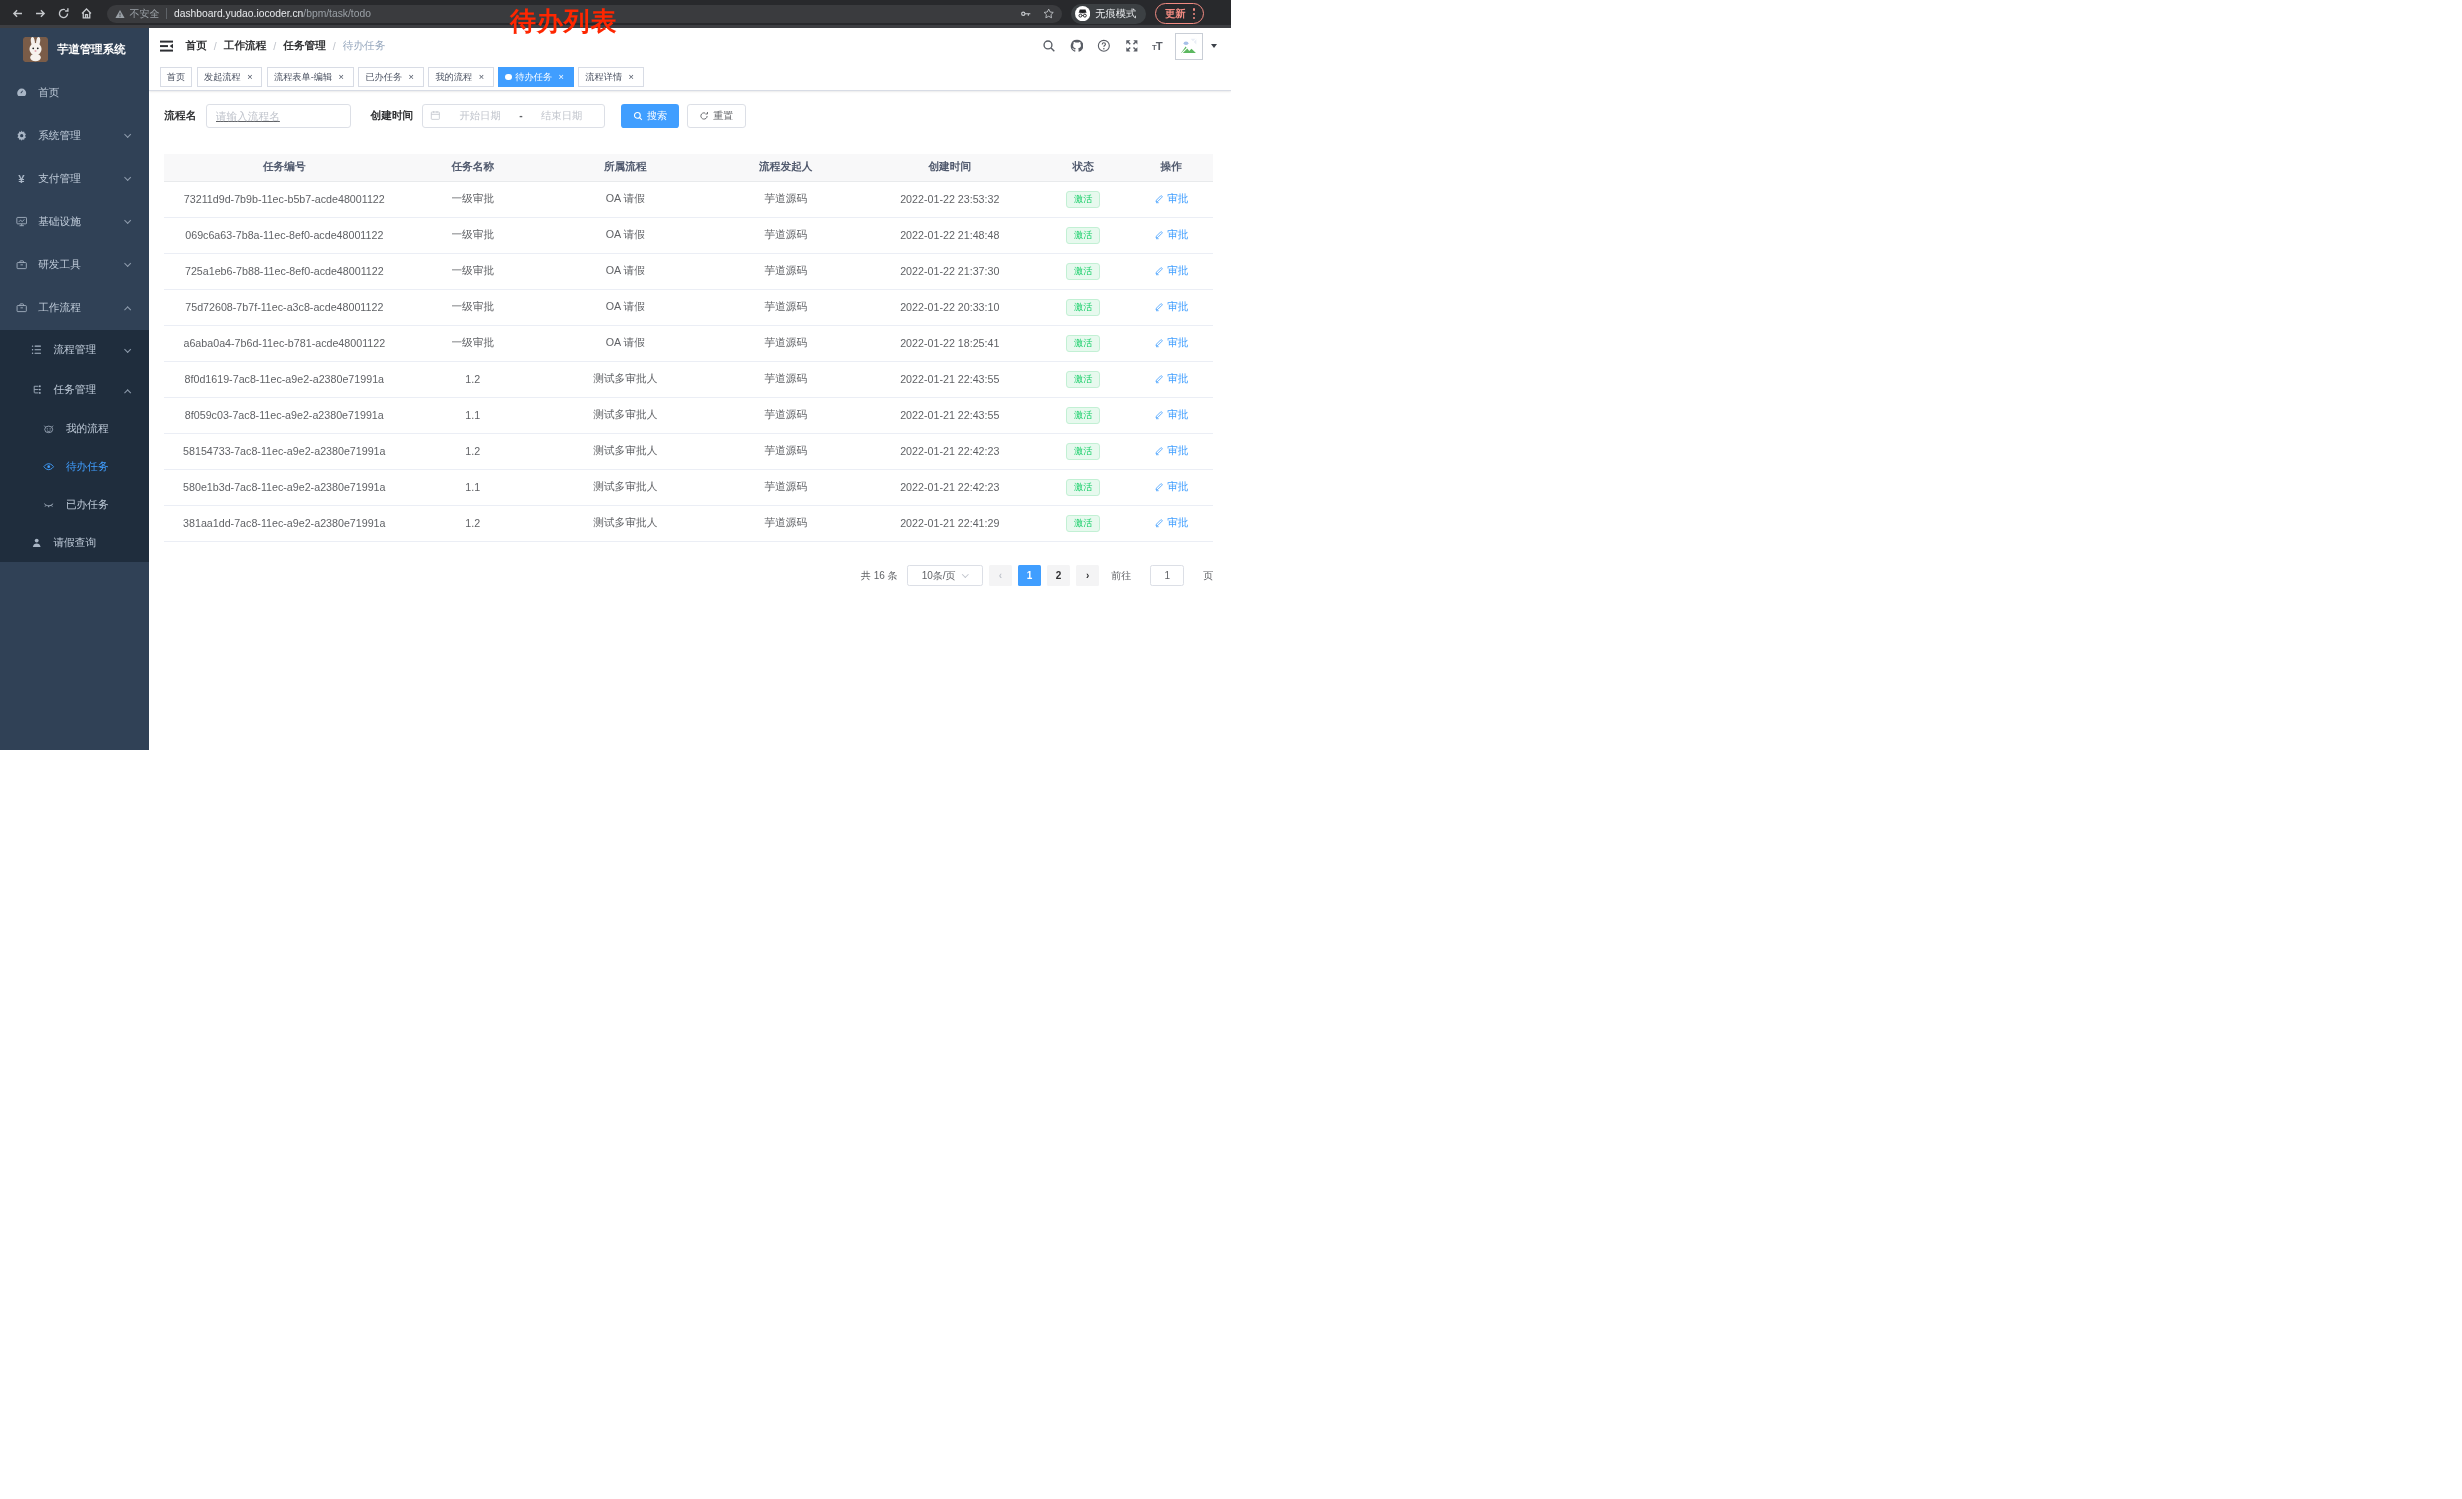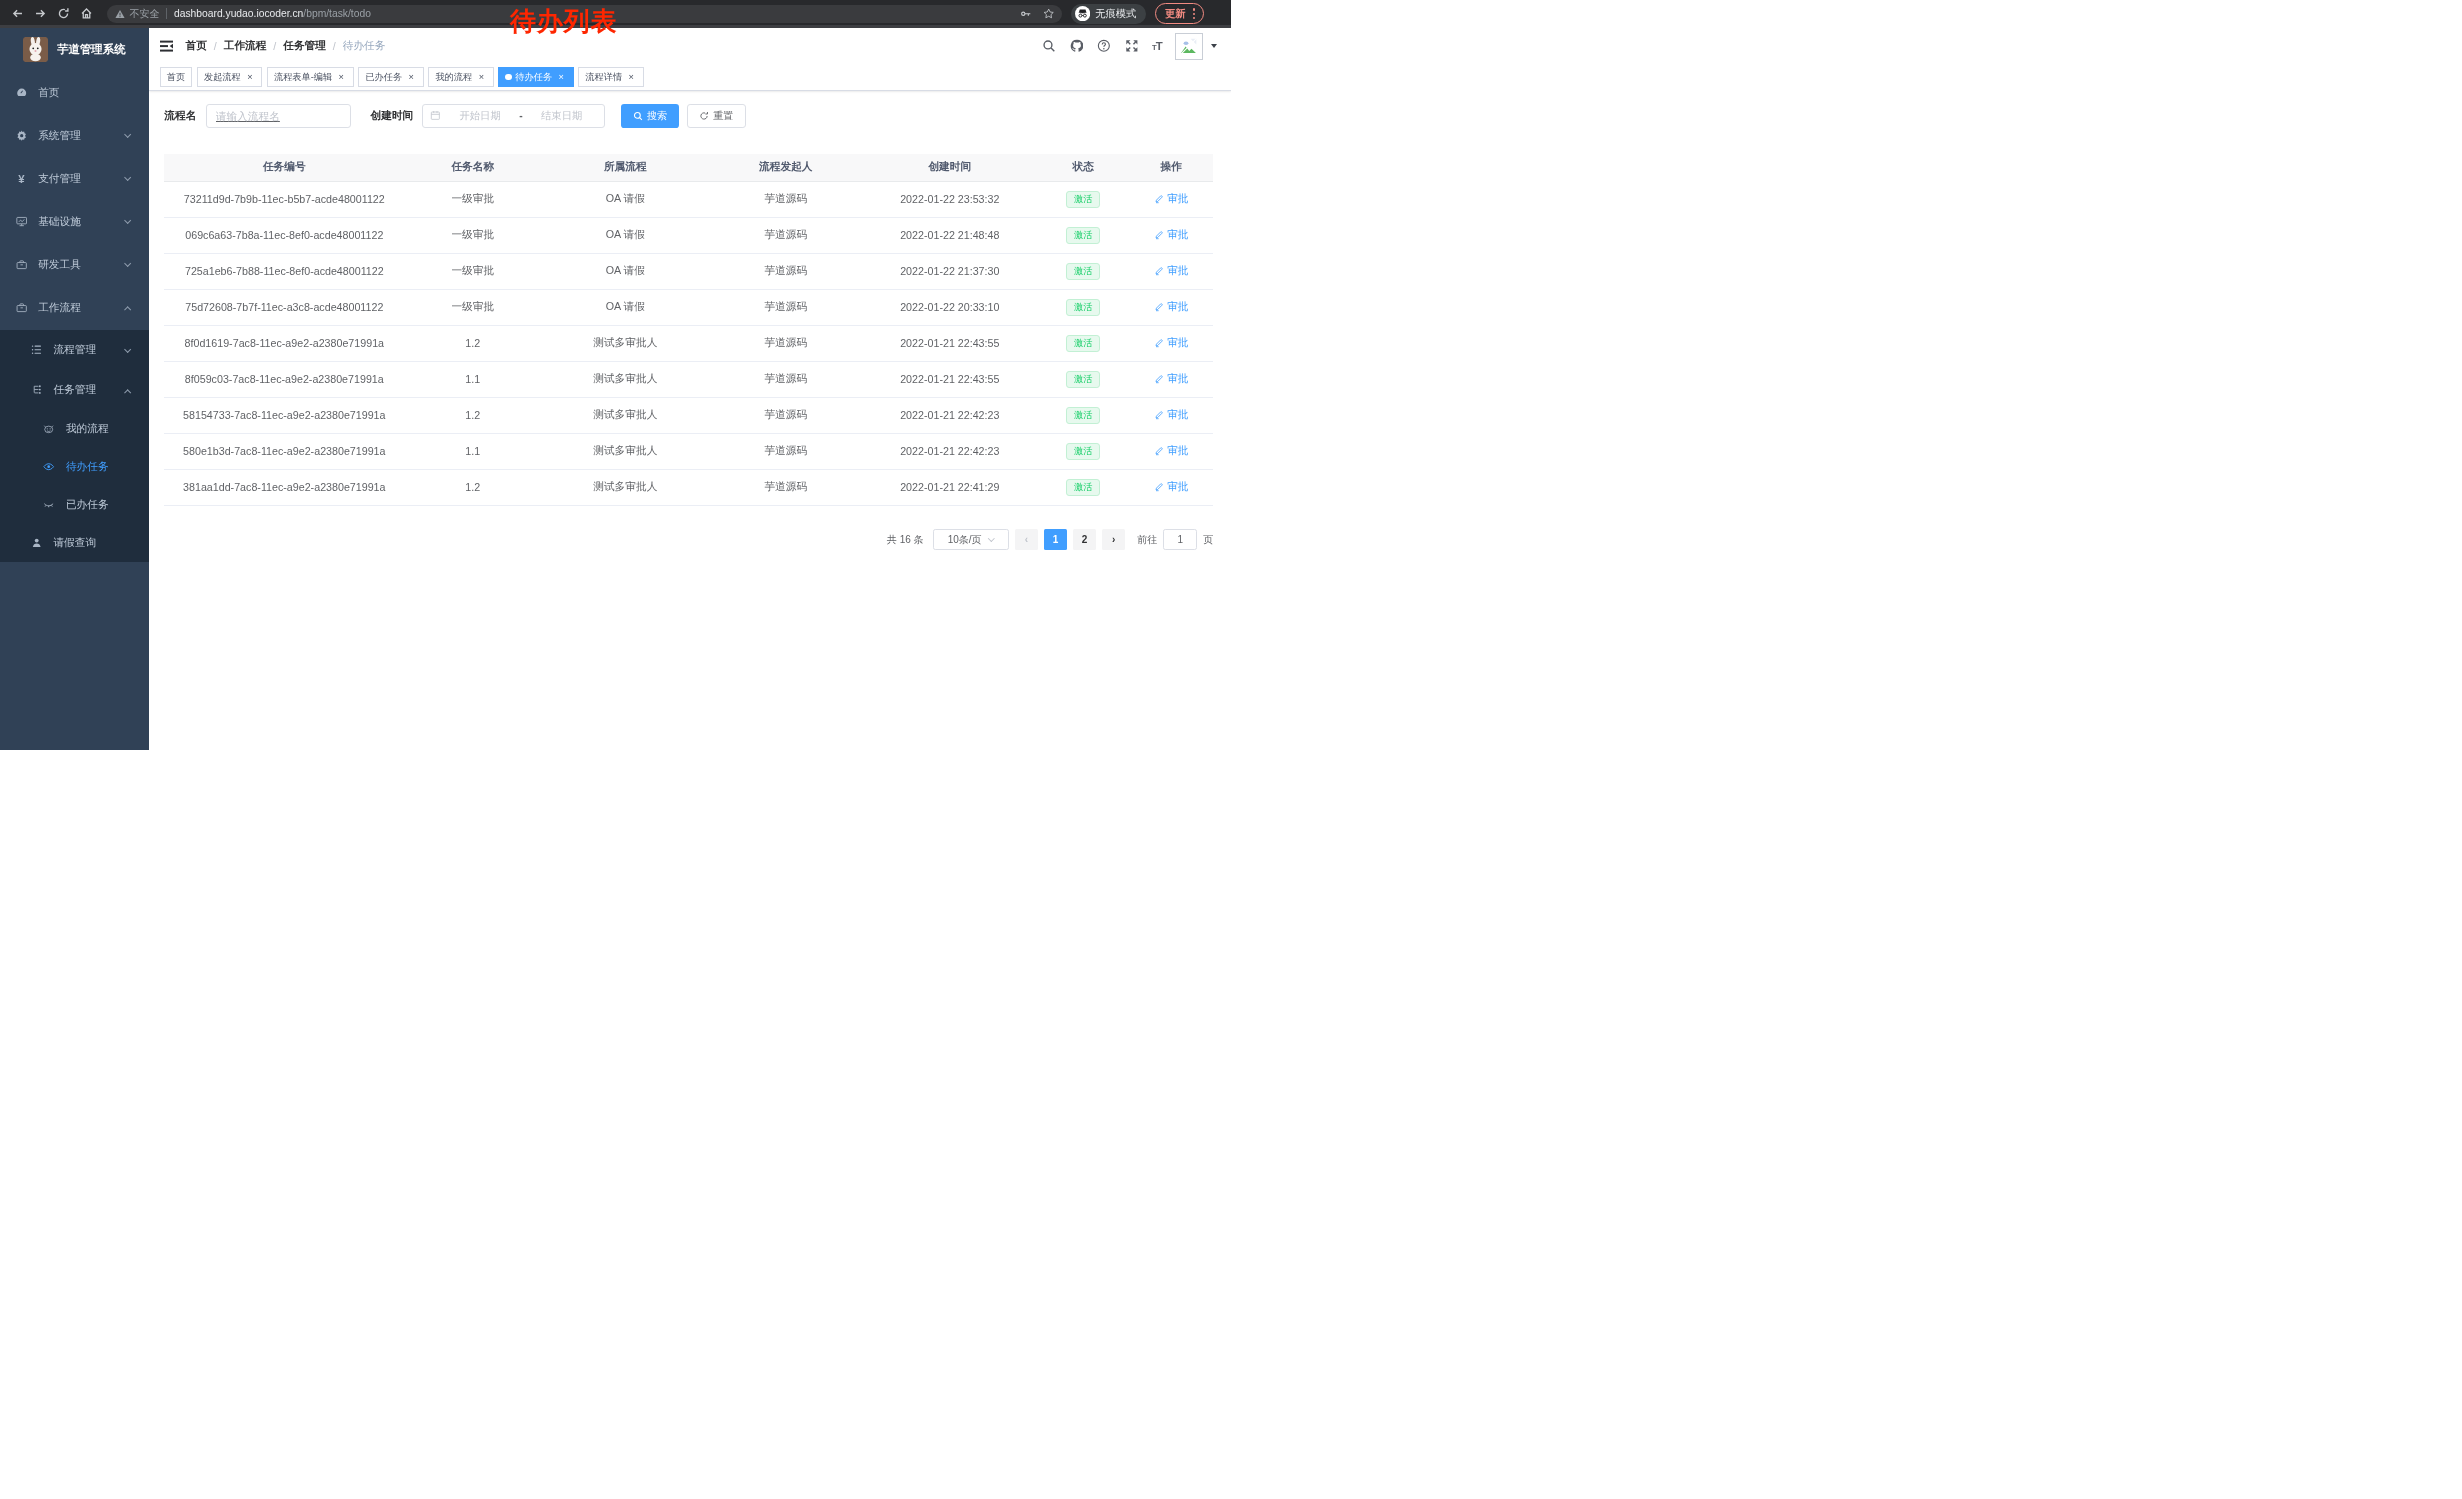--- a/index.html
+++ b/index.html
@@ -126,21 +126,21 @@
     margin-top:23px; gap:6.1px; font-size:10px; color:#606266; }
   .pg-total { margin-right:3.1px; }
   .pg-size { width:76px; height:21.4px; border:0.8px solid #dcdfe6; border-radius:2.3px; display:flex;
     align-items:center; justify-content:center; gap:7.6px; color:#606266; cursor:pointer; background:#fff; }
   .pg-size .sel-chev { width:4.6px; height:4.6px; border-right:1px solid #c0c4cc; border-bottom:1px solid #c0c4cc;
     transform:rotate(45deg); margin-top:-2.3px; }
   .pg-btn { min-width:23px; height:21.4px; background:#f4f4f5; border-radius:1.5px; display:flex;
     align-items:center; justify-content:center; font-weight:700; color:#303133; cursor:pointer; }
   .pg-btn.disabled { color:#c0c4cc; cursor:default; }
   .pg-btn.num.active { background:#409eff; color:#fff; cursor:default; }
-  .pg-goto { display:flex; align-items:center; gap:6px; margin-left:6.1px; }
+  .pg-goto { display:flex; align-items:center; gap:19px; margin-left:6.1px; }
   .pg-input { width:34px; height:21.4px; border:0.8px solid #dcdfe6; border-radius:2.3px; text-align:center;
     font-size:10px; color:#606266; outline:none; font-family:inherit; }
 </style>
 </head>
 <body>
 
 <div class="chrome">
   <span style="width:6.1px"></span>
   <span class="navbtn">
     <svg viewBox="0 0 16 16" fill="none" stroke="currentColor" stroke-width="1.7">
@@ -553,20 +553,35 @@
             <td><span class="badge">激活</span></td>
             <td><a class="approve">
                 <svg viewBox="0 0 16 16" fill="none" stroke="currentColor" stroke-width="1.3">
                   <path d="M3.2 12.6l.7-2.8 6.8-6.8a1.15 1.15 0 0 1 1.6 0l.5.5a1.15 1.15 0 0 1 0 1.6l-6.8 6.8z"></path>
                   <path d="M3.2 13.9h4.2"></path>
                 </svg>
                 <span>审批</span>
               </a></td>
           </tr>
           <tr>
+            <td>a6aba0a4-7b6d-11ec-b781-acde48001122</td>
+            <td>一级审批</td>
+            <td>OA 请假</td>
+            <td>芋道源码</td>
+            <td>2022-01-22 18:25:41</td>
+            <td><span class="badge">激活</span></td>
+            <td><a class="approve">
+                <svg viewBox="0 0 16 16" fill="none" stroke="currentColor" stroke-width="1.3">
+                  <path d="M3.2 12.6l.7-2.8 6.8-6.8a1.15 1.15 0 0 1 1.6 0l.5.5a1.15 1.15 0 0 1 0 1.6l-6.8 6.8z"></path>
+                  <path d="M3.2 13.9h4.2"></path>
+                </svg>
+                <span>审批</span>
+              </a></td>
+          </tr>
+          <tr>
             <td>8f0d1619-7ac8-11ec-a9e2-a2380e71991a</td>
             <td>1.2</td>
             <td>测试多审批人</td>
             <td>芋道源码</td>
             <td>2022-01-21 22:43:55</td>
             <td><span class="badge">激活</span></td>
             <td><a class="approve">
                 <svg viewBox="0 0 16 16" fill="none" stroke="currentColor" stroke-width="1.3">
                   <path d="M3.2 12.6l.7-2.8 6.8-6.8a1.15 1.15 0 0 1 1.6 0l.5.5a1.15 1.15 0 0 1 0 1.6l-6.8 6.8z"></path>
                   <path d="M3.2 13.9h4.2"></path>

